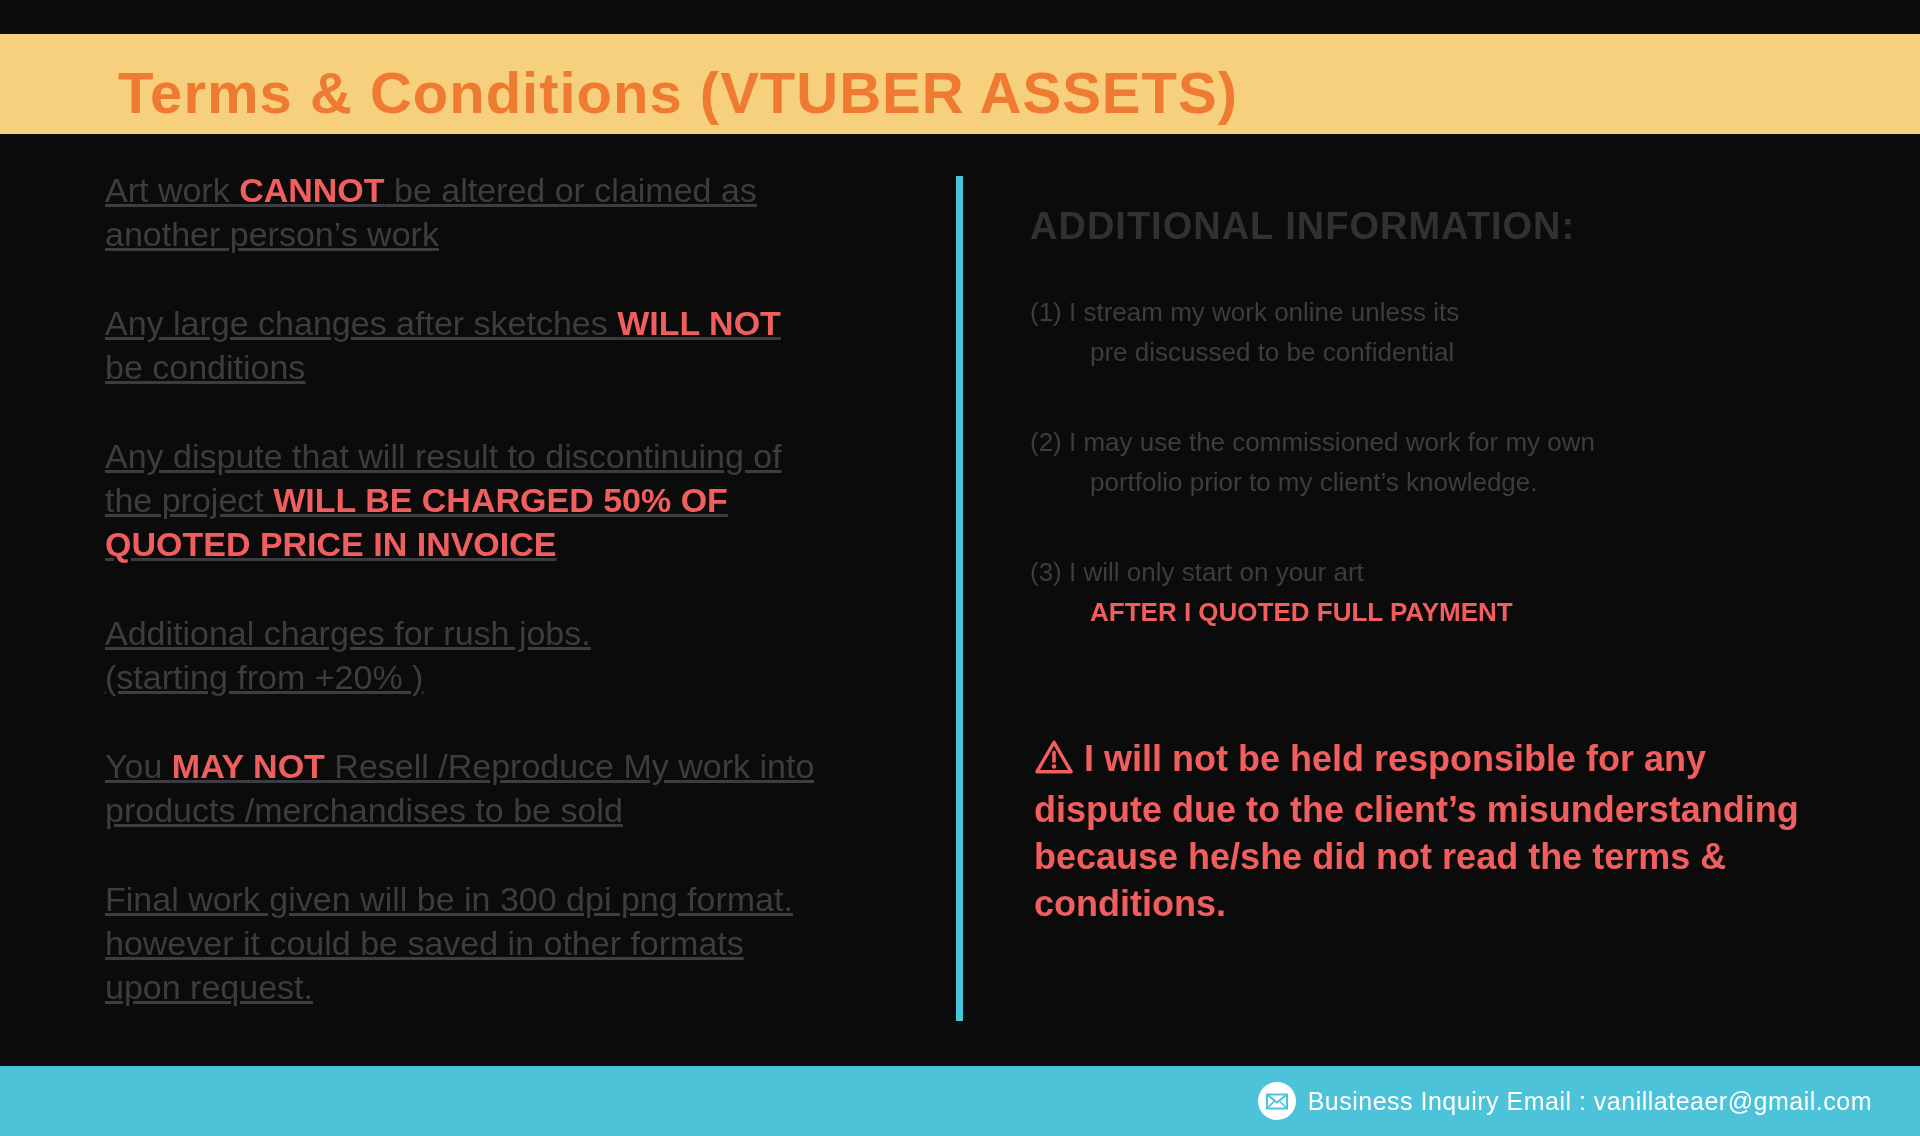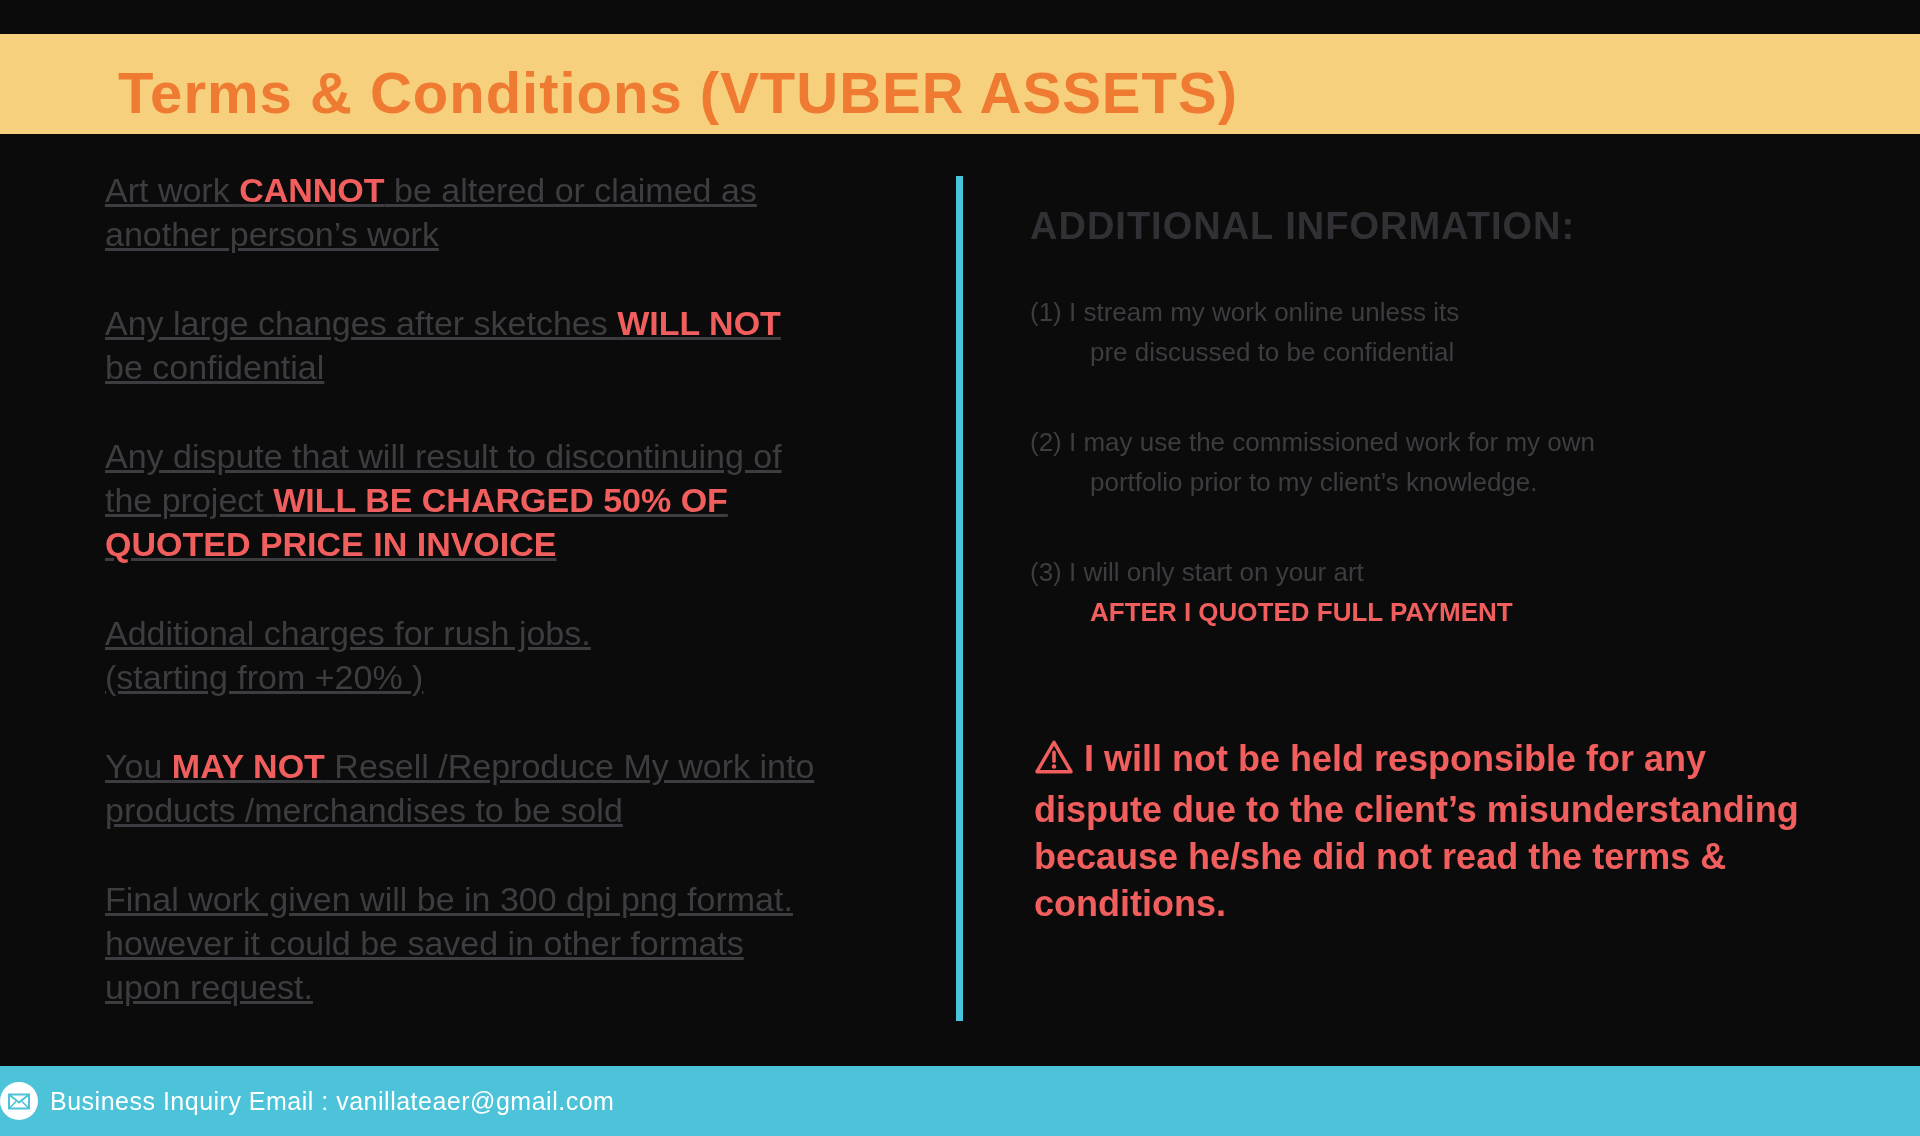--- a/index.html
+++ b/index.html
@@ -69,21 +69,21 @@
     font-size:36px;font-weight:bold;line-height:47px;
     white-space:nowrap;
   }
   .warning-icon{
     display:inline-block;vertical-align:-4px;margin-right:10px;
   }
   
   .footer{
     position:absolute;left:0;right:0;top:1066px;height:70px;
     background:var(--footer-bg);
-    display:flex;align-items:center;justify-content:flex-start;
+    display:flex;align-items:center;justify-content:flex-end;
     padding-right:48px;box-sizing:border-box;gap:12px;
   }
   .mail-badge{
     width:38px;height:38px;border-radius:50%;
     background:var(--footer-text);
     display:flex;align-items:center;justify-content:center;
     flex:0 0 auto;
   }
   .footer-text{
     color:var(--footer-text);
@@ -95,21 +95,21 @@
 <body>
 
 <div class="page">
 
   <header class="banner">
     <h1 class="page-title">Terms &amp; Conditions (VTUBER ASSETS)</h1>
   </header>
 
   <section class="terms-col" id="terms-list">
       <p class="para"><span>Art work </span><span class="hl">CANNOT</span><span> be altered or claimed as</span><br><span>another person’s work</span></p>
-      <p class="para"><span>Any large changes after sketches </span><span class="hl">WILL NOT</span><br><span>be confidential</span></p>
+      <p class="para"><span>Any large changes after sketches </span><span class="hl">WILL NOT</span><br><span>be conditions</span></p>
       <p class="para"><span>Any dispute that will result to discontinuing of</span><br><span>the project </span><span class="hl">WILL BE CHARGED 50% OF</span><br><span class="hl">QUOTED PRICE IN INVOICE</span></p>
       <p class="para"><span>Additional charges for rush jobs.</span><br><span>(starting from +20% )</span></p>
       <p class="para"><span>You </span><span class="hl">MAY NOT</span><span> Resell /Reproduce My work into</span><br><span>products /merchandises to be sold</span></p>
       <p class="para"><span>Final work given will be in 300 dpi png format.</span><br><span>however it could be saved in other formats</span><br><span>upon request.</span></p>
     </section>
 
   <div class="divider"></div>
 
   <section class="info-col">
     <h2 class="info-heading">ADDITIONAL INFORMATION:</h2>

